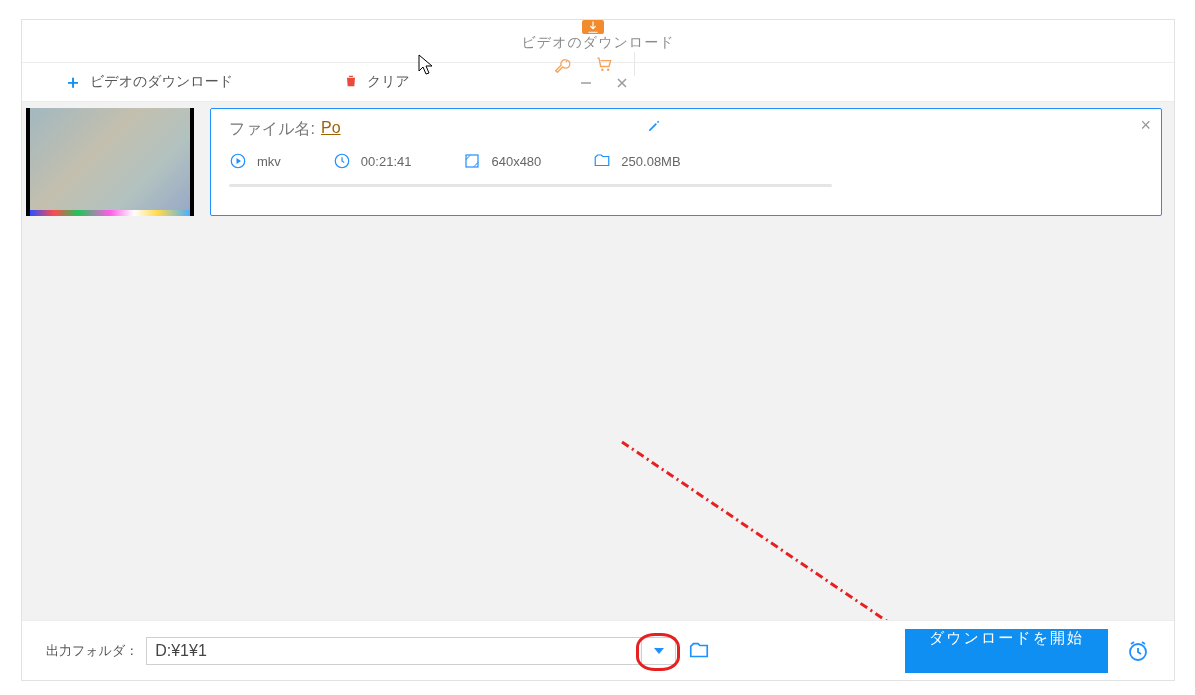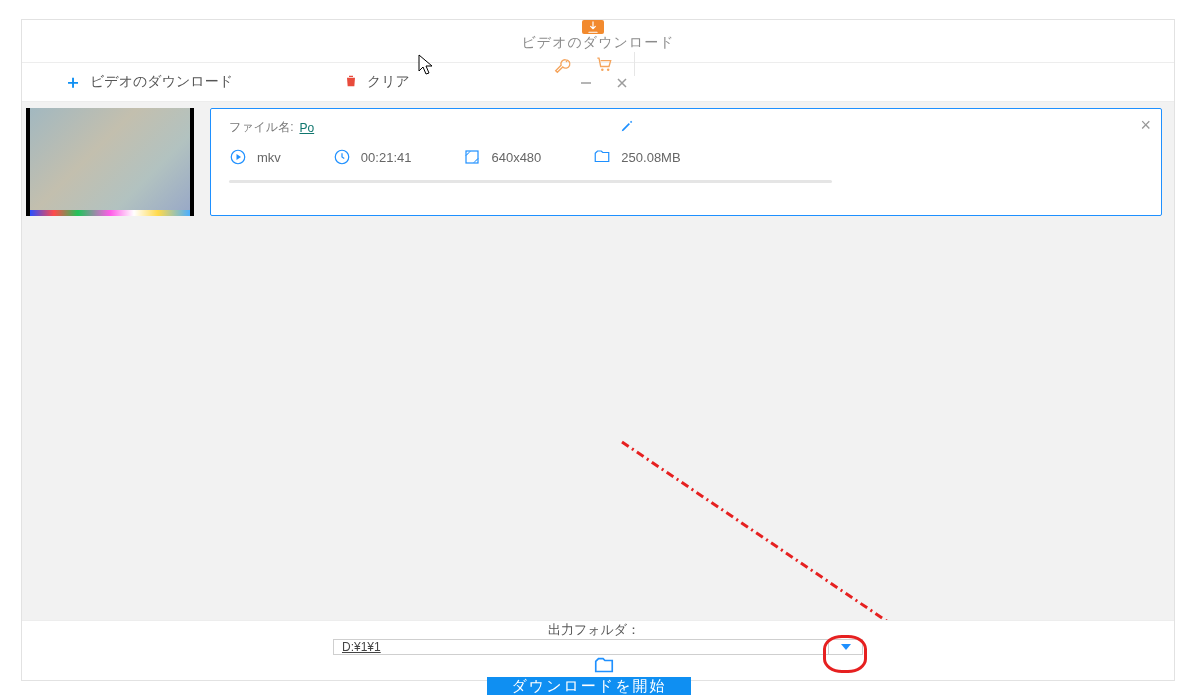--- a/index.html
+++ b/index.html
@@ -96,23 +96,23 @@
   flex-direction: column;
   gap: 12px;
 }
 .close-x {
   position: absolute;
   top: 6px; right: 10px;
   color: #999;
   cursor: pointer;
   font-size: 18px;
 }
-.filename-row { display: flex; align-items: center; gap: 6px; color: #777; font-size: 12px; }
+.filename-row { display: flex; gap: 6px; color: #777; font-size: 16px; }
 .filename-label { color: #777; }
-.filename-value { color: #0f766e; text-decoration: underline; }
+.filename-value { color: #a16207; text-decoration: underline; }
 .pencil { color: #1e90ff; margin-left: 300px; }
 .meta-row { display: flex; align-items: center; gap: 52px; color: #666; font-size: 13px; }
 .meta { display: flex; align-items: center; gap: 10px; }
 .meta .mic { color: #1e90ff; display: flex; }
 .progress-bar {
   height: 3px;
   width: 66%;
   background: #e5e5e5;
   border-radius: 2px;
   margin-top: 2px;
@@ -127,39 +127,37 @@
 
 .footer {
   position: absolute;
   left: 0; right: 0; bottom: 0;
   height: 60px;
   background: #fff;
   border-top: 1px solid #ededed;
   display: flex;
   align-items: center;
   padding: 0 24px;
-  flex-direction: column;
 }
 .out-label { color: #555; font-size: 13px; margin-right: 8px; }
 .path-box {
   display: flex;
   align-items: center;
   border: 1px solid #cfcfcf;
   height: 28px;
   width: 530px;
   position: relative;
 }
 .path-input {
   flex: 1;
   border: none;
   outline: none;
   padding: 0 8px;
-  font-size: 12px;
+  font-size: 16px;
   color: #444;
-  text-decoration: underline;
 }
 .dd-btn {
   width: 34px; height: 100%;
   display: flex; align-items: center; justify-content: center;
   border-left: 1px solid #cfcfcf;
   cursor: pointer;
 }
 .dd-btn svg { display: block; }
 .dd-highlight {
   position: absolute;

